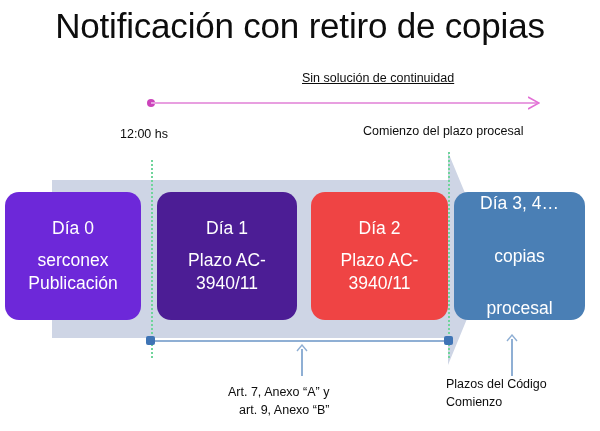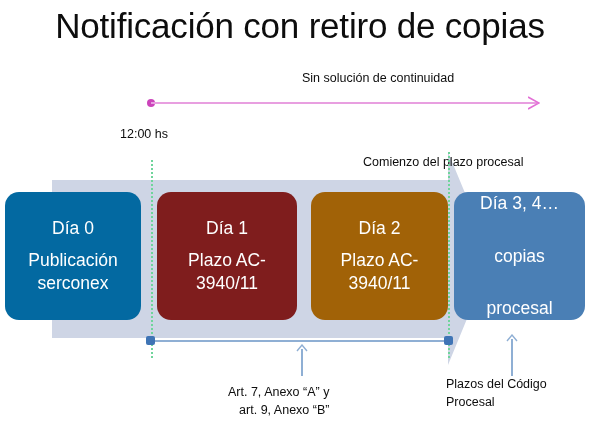--- a/index.html
+++ b/index.html
@@ -66,23 +66,23 @@
     width: 12px;
     height: 16px;
   }
 
   .label-top {
     position: absolute;
     font-size: 12.5px;
     color: #0d0d0d;
     white-space: nowrap;
   }
-  .lbl-sin { left: 302px; top: 71px; }
+  .lbl-sin { left: 302px; top: 71px; text-decoration: underline; }
   .lbl-hs  { left: 120px; top: 127px; }
-  .lbl-com { left: 363px; top: 124px; margin-top: 31px; }
+  .lbl-com { left: 363px; top: 124px; }
 
   
   .green-dash {
     position: absolute;
     width: 0;
     border-left: 2px dotted #6fd49b;
   }
   .gd1 { left: 151px; top: 160px; height: 198px; }
   .gd2 { left: 448px; top: 152px; height: 206px; }
 
@@ -152,23 +152,23 @@
     align-items: center;
     justify-content: center;
     text-align: center;
     font-size: 17.5px;
     line-height: 1.3;
     box-sizing: border-box;
     padding: 0 6px;
   }
   .box .ln { display: block; }
   .box .gap { height: 9px; }
-  .box-green { left: 5px;   width: 136px; background: #0369a1; }
-  .box-red1  { left: 157px; width: 140px; background: #7f1d1d; }
-  .box-red2  { left: 311px; width: 137px; background: #a16207; }
+  .box-green { left: 5px;   width: 136px; background: #6d28d9; }
+  .box-red1  { left: 157px; width: 140px; background: #4c1d95; }
+  .box-red2  { left: 311px; width: 137px; background: #ef4444; }
   .box-blue  { left: 454px; width: 131px; background: #4a7fb5; justify-content: space-between; }
 </style>
 </head>
 <body>
 
 <div id="slide">
 
   <svg class="bg-arrow" viewBox="0 0 600 431" preserveAspectRatio="none">
     <polygon points="52,180 448,180 448,152 492,258 448,365 448,338 52,338" fill="#ced5e5"></polygon>
   </svg>
@@ -185,22 +185,22 @@
 
   <div class="label-top lbl-hs">12:00 hs</div>
   <div class="label-top lbl-com">Comienzo del plazo procesal</div>
 
   <div class="green-dash gd1"></div>
   <div class="green-dash gd2"></div>
 
   <div class="box box-green">
     <span class="ln">Día 0</span>
     <span class="gap"></span>
+    <span class="ln">serconex</span>
     <span class="ln">Publicación</span>
-    <span class="ln">serconex</span>
   </div>
 
   <div class="box box-red1">
     <span class="ln">Día 1</span>
     <span class="gap"></span>
     <span class="ln">Plazo AC-</span>
     <span class="ln">3940/11</span>
   </div>
 
   <div class="box box-red2">
@@ -229,15 +229,15 @@
   <div class="up-arrow ua2">
     <svg class="head" viewBox="0 0 12 8">
       <path d="M1,7 L6,1 L11,7" fill="none" stroke="#8fafd4" stroke-width="1.4"></path>
     </svg>
     <div class="stem"></div>
   </div>
 
   <div class="label-bottom lb-art">Art. 7, Anexo  “A” y
 art. 9, Anexo “B”</div>
   <div class="label-bottom lb-plazo">Plazos del Código
-Procesal</div>
+Comienzo</div>
 
 </div>
 
 </body></html>

